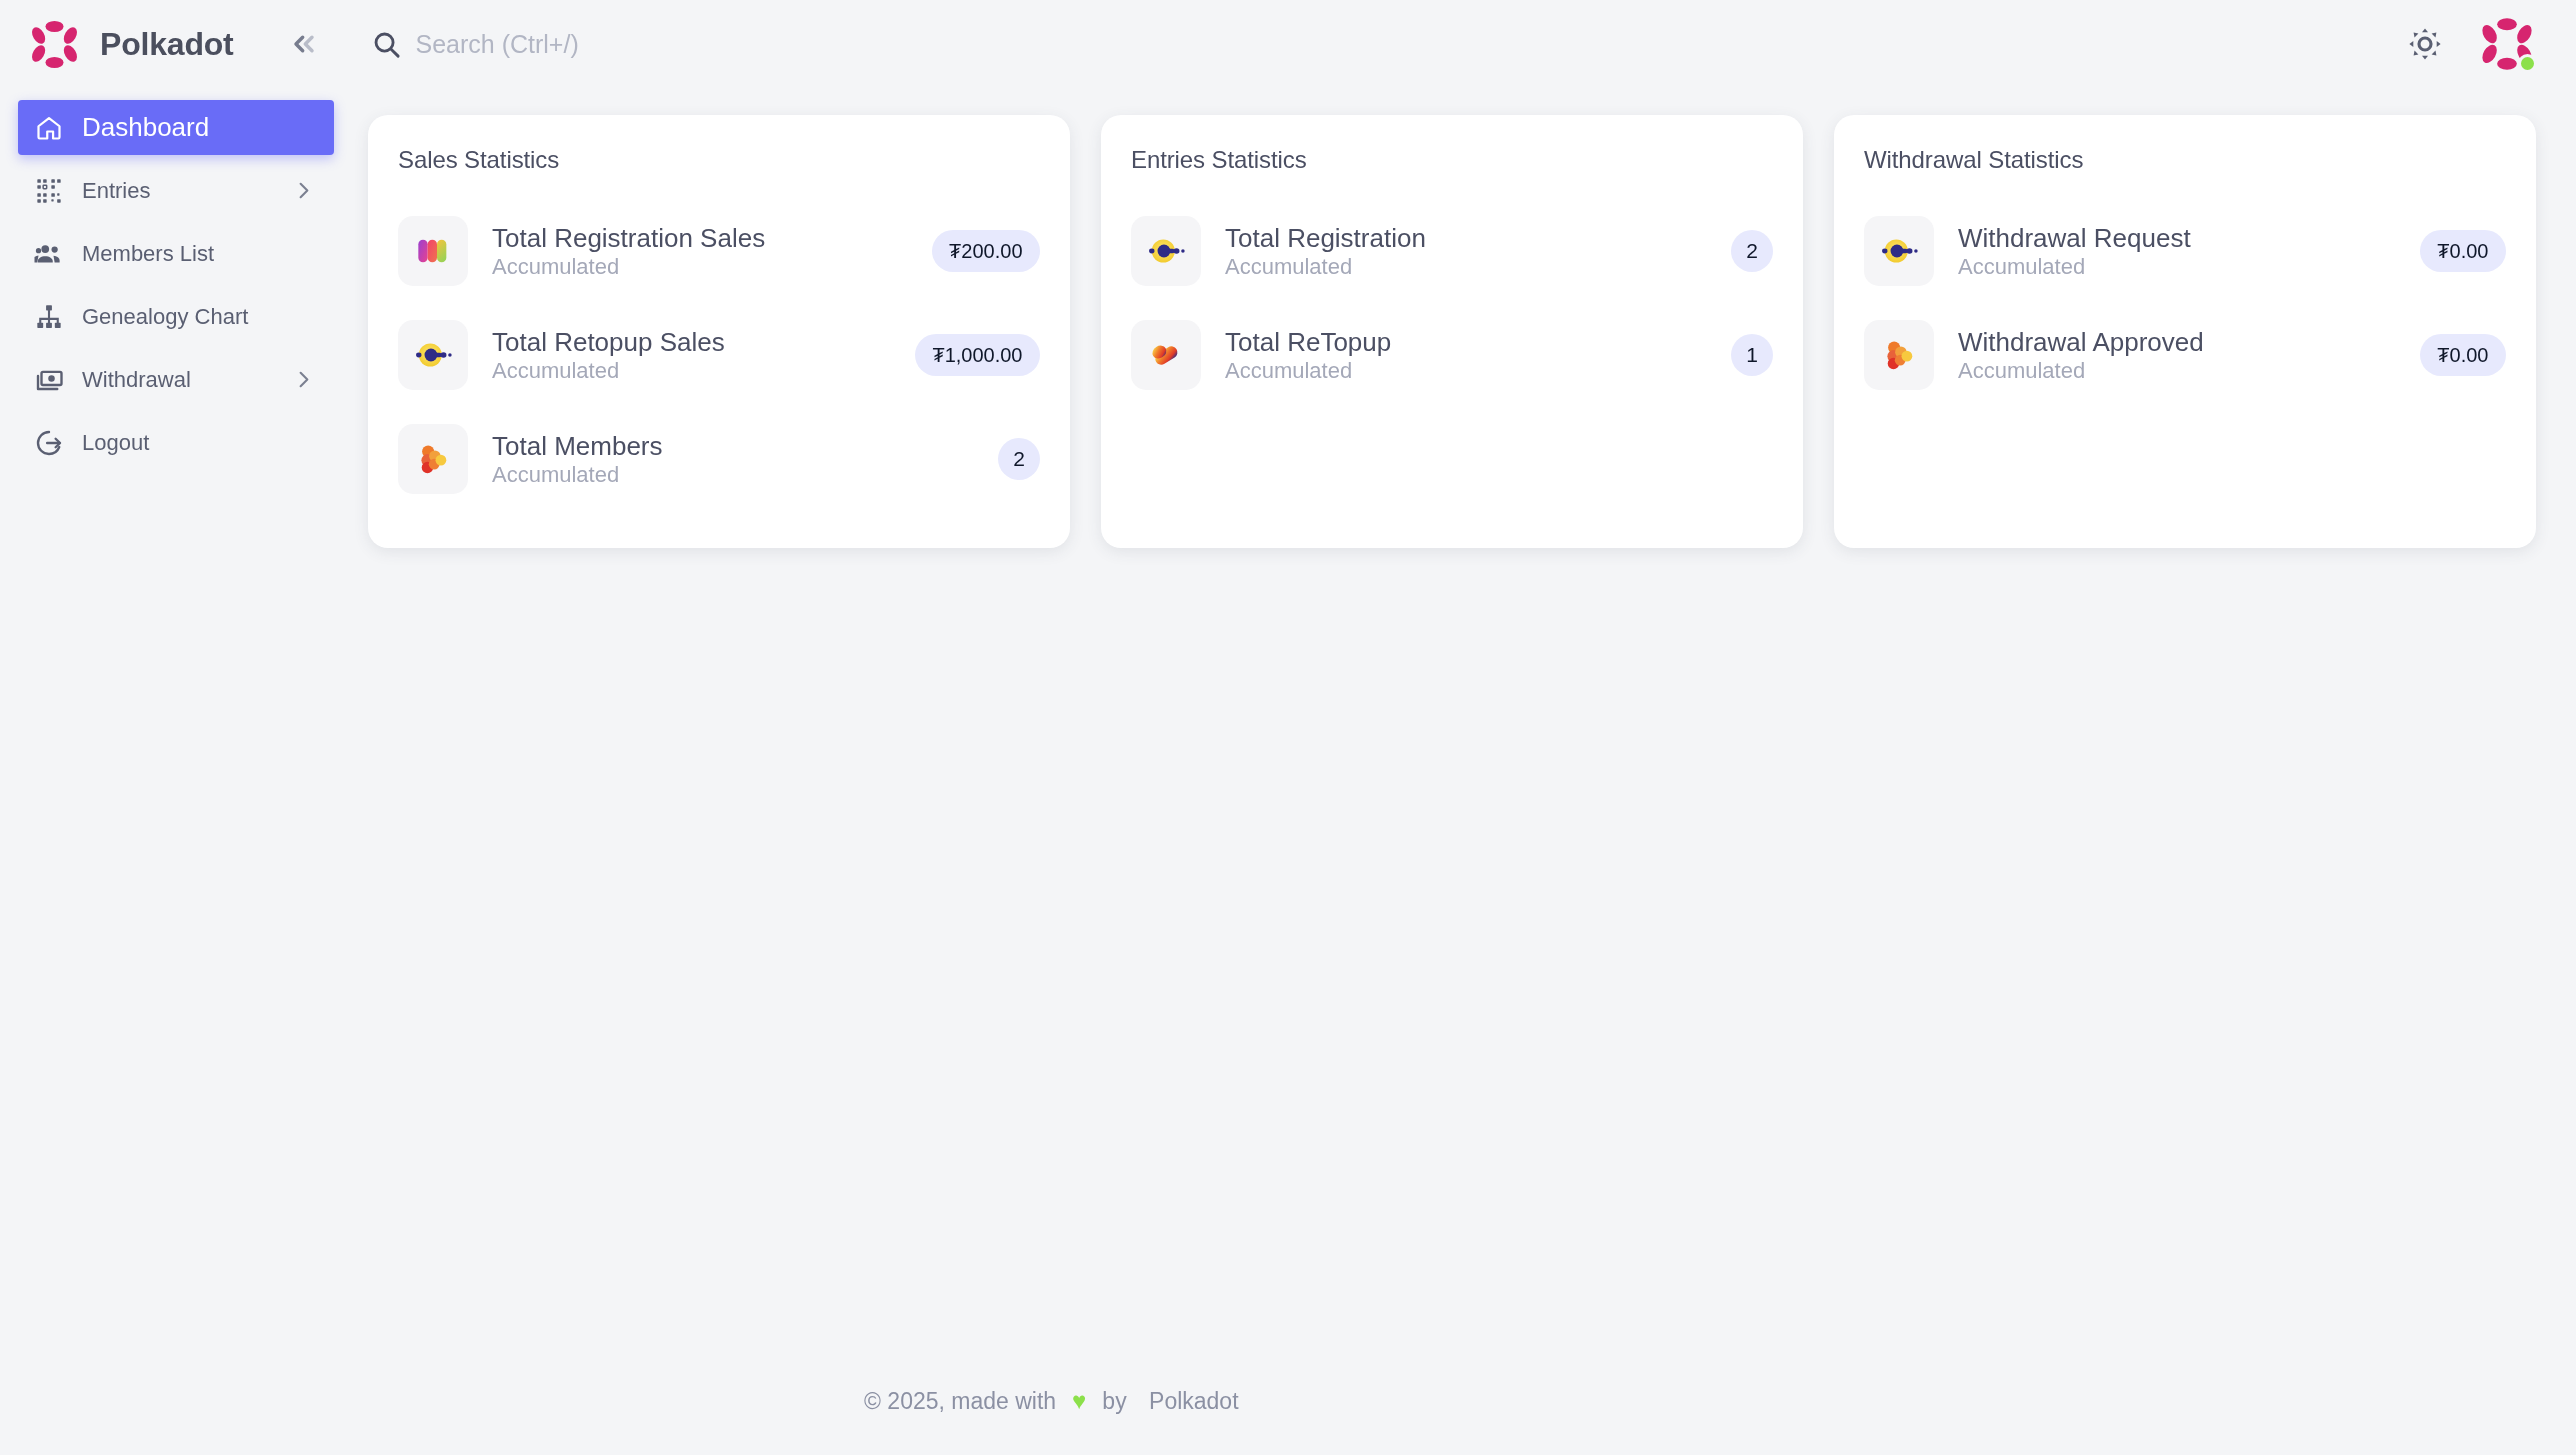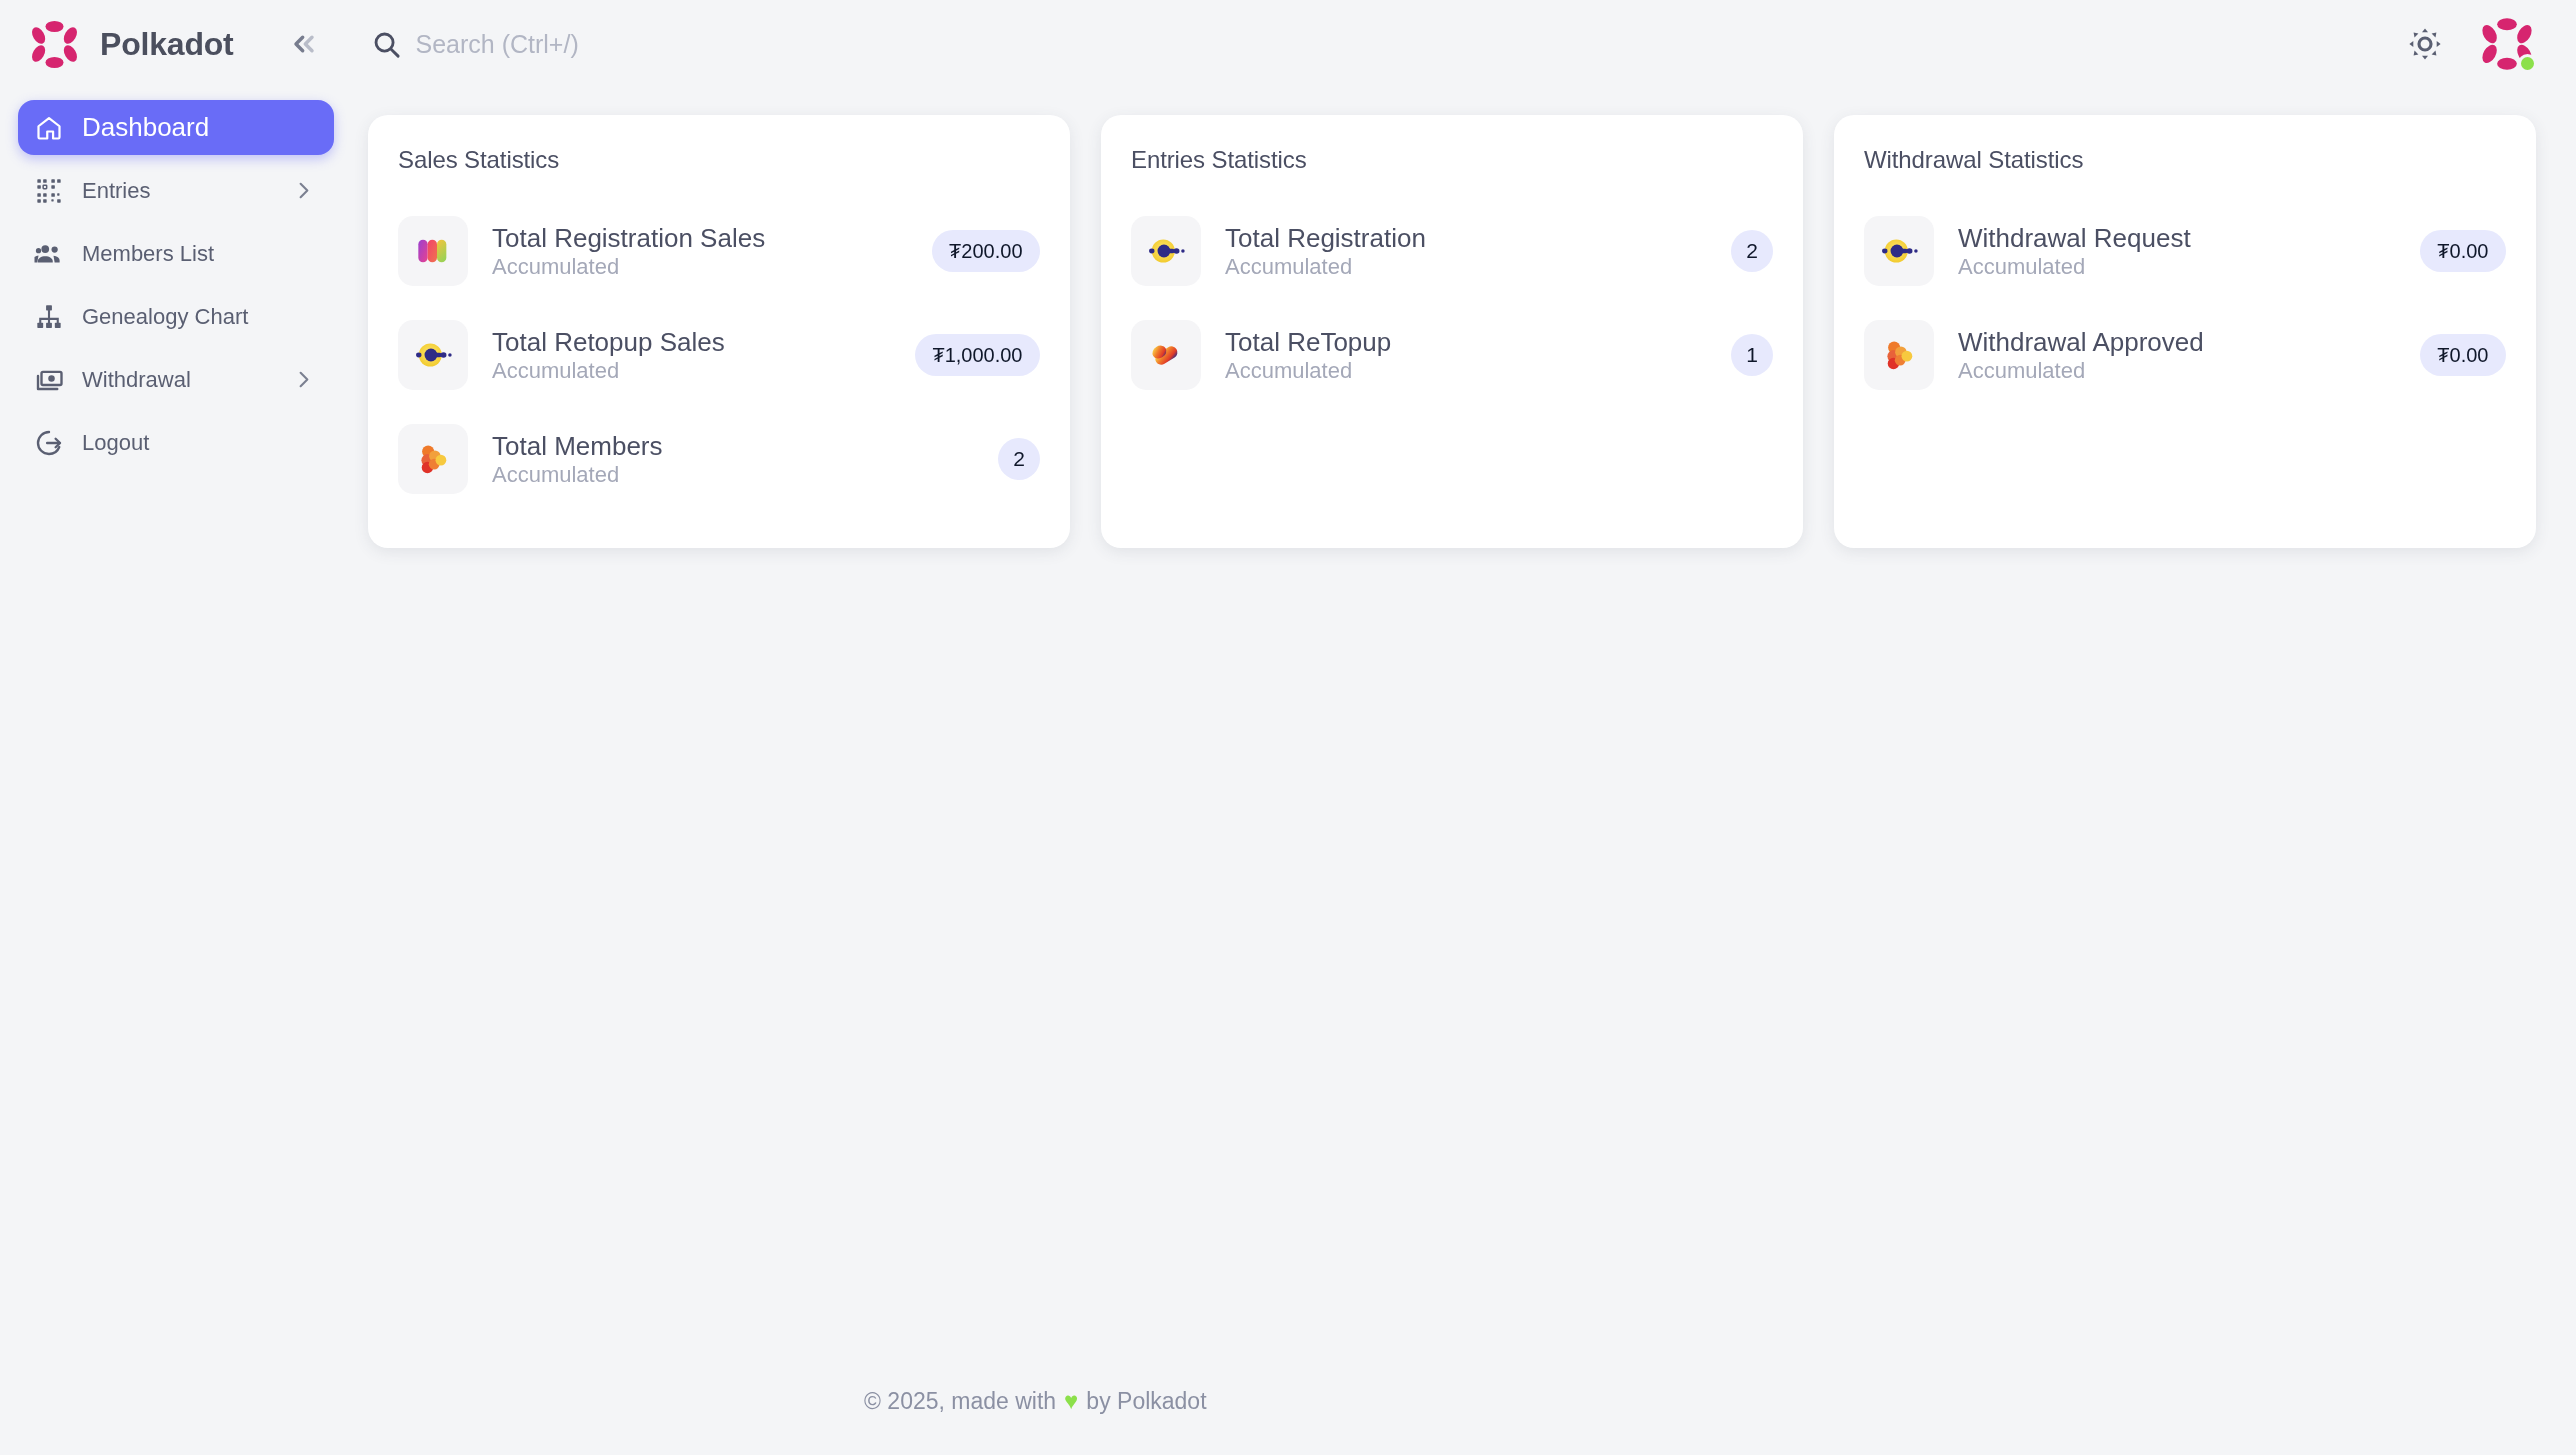--- a/index.html
+++ b/index.html
@@ -32,21 +32,21 @@
   }
   .collapse-btn {
     margin-left: auto; width: 43px; height: 43px;
     display: flex; align-items: center; justify-content: center;
     cursor: pointer;
   }
 
   .nav { margin-top: 12px; padding: 0 17.5px; }
   .nav-item {
     display: flex; align-items: center;
-    height: 55px; border-radius: 16px;
+    height: 55px; border-radius: 4px;
     padding: 0 19px 0 16px;
     margin-bottom: 8px;
     color: #5a5f72; cursor: pointer;
   }
   .nav-item.active {
     background: #696cf7;
     color: #ffffff;
     box-shadow: 0 4px 12px rgba(105,108,247,.38);
   }
   .nav-icon { width: 31px; height: 31px; flex: 0 0 31px; display: flex; align-items: center; justify-content: center; }
@@ -119,21 +119,21 @@
     font-size: 21px;
   }
 
   
   .footer {
     margin-top: auto;
     padding: 0 0 40px 0;
     text-align: left;
     padding-left: 513px;
     font-size: 23px; color: #8b90a3;
-    display: flex; align-items: center; gap: 0;
+    display: flex; align-items: center; gap: 8px;
   }
   .footer .heart { color: #8ce04b; font-size: 24px; margin: 0 8px; }
 </style>
 </head>
 <body>
 
 <div class="app">
 
   <aside class="sidebar">
 

